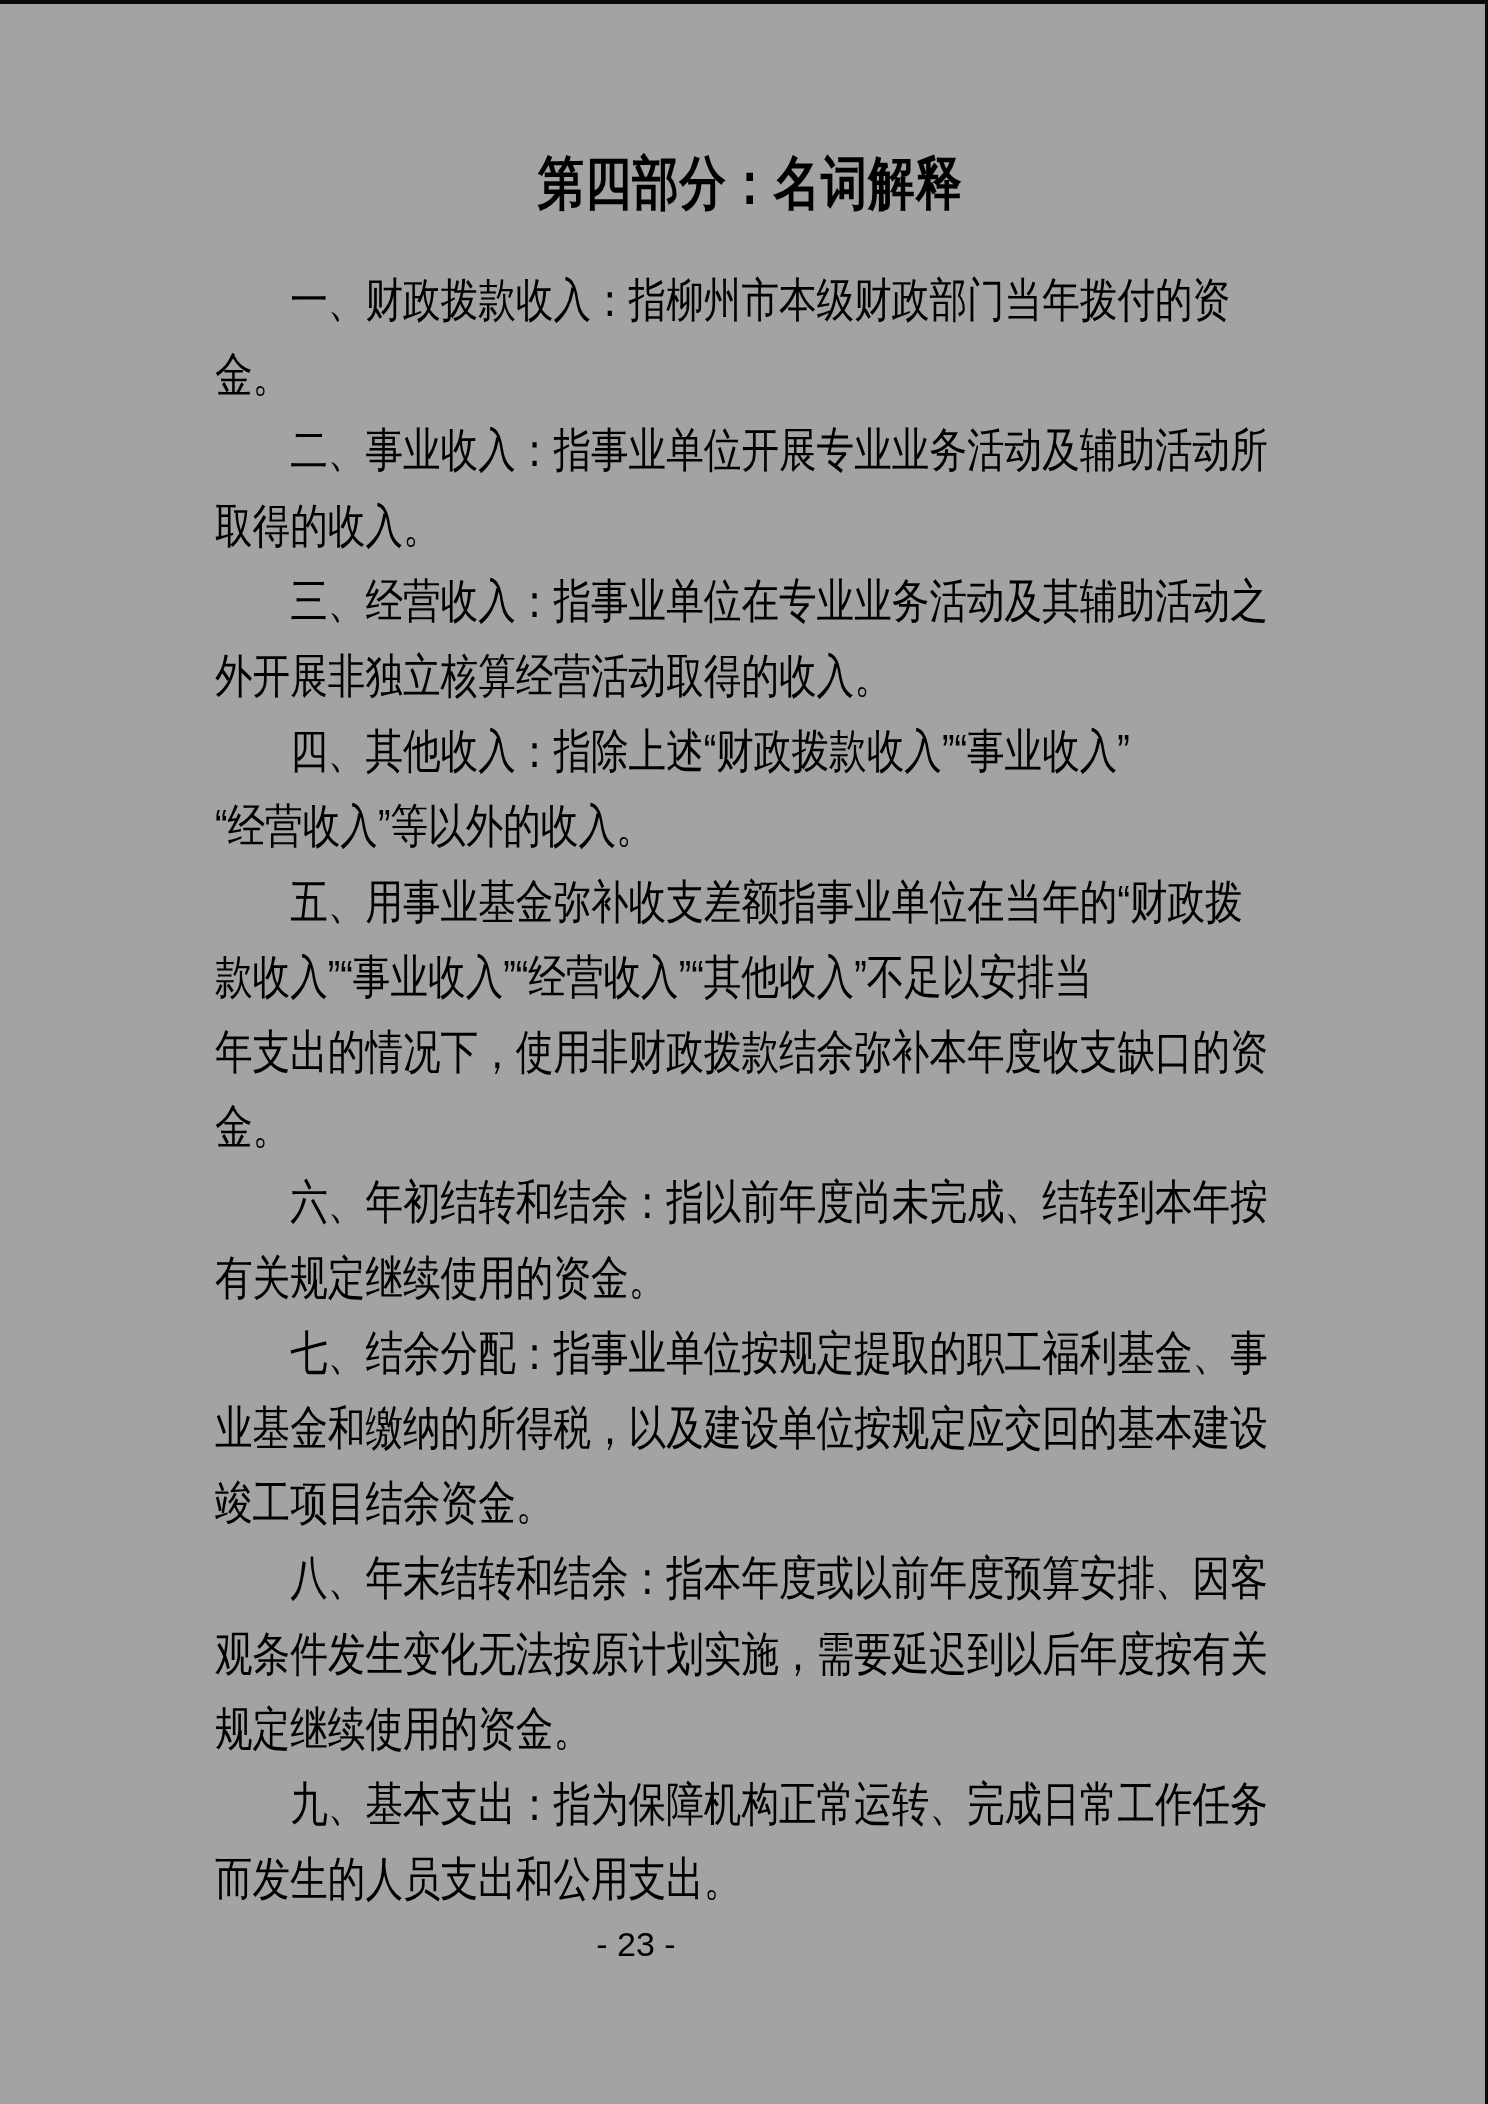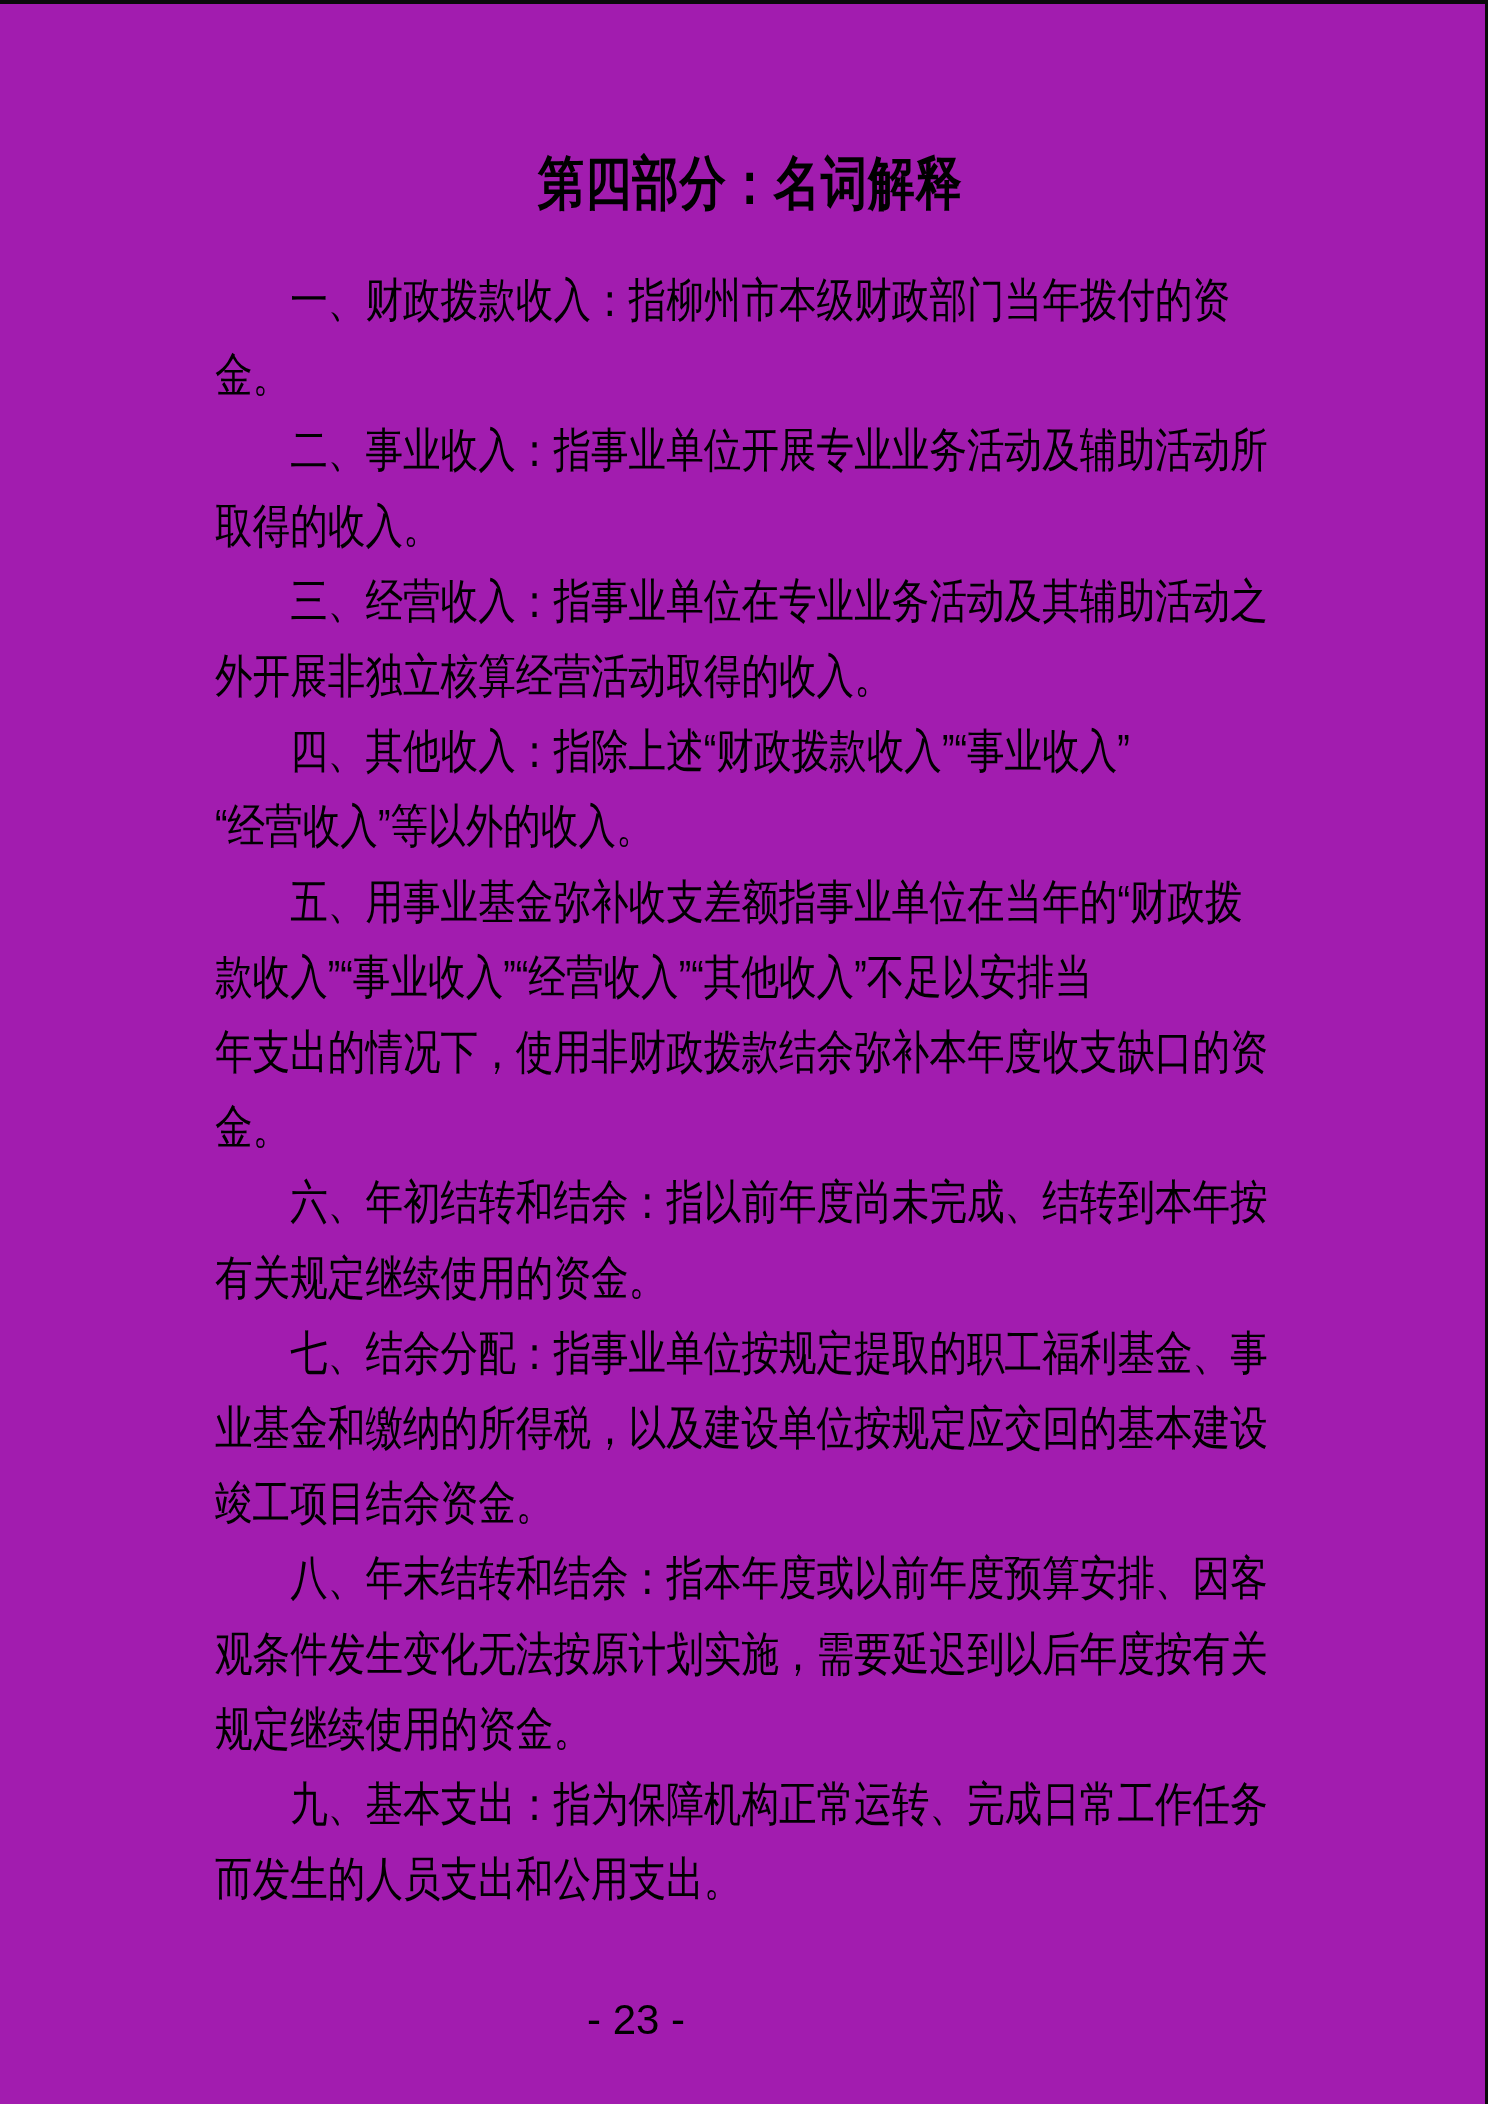--- a/index.html
+++ b/index.html
@@ -4,21 +4,21 @@
 <style>
   html, body {
     margin: 0;
     padding: 0;
     background: #ffffff;
   }
   .page {
     position: relative;
     width: 1488px;
     height: 2104px;
-    background: #a21caf;
+    background: #a3a3a3;
     overflow: hidden;
     font-family: "Liberation Sans", "DejaVu Sans", sans-serif;
     color: #000000;
   }
   
   .edge-top {
     position: absolute;
     left: 0; top: 0;
     width: 1488px; height: 4px;
     background: #0a0a0a;
@@ -57,24 +57,24 @@
     white-space: nowrap;
     text-align: left;
     letter-spacing: 0px;
   }
   .text-line.indent {
     text-indent: 2em;
   }
   .page-number {
     position: absolute;
     left: 0;
-    top: 2000px;
+    top: 1924px;
     width: 1272px;
     text-align: center;
-    font-size: 42px;
+    font-size: 34px;
     line-height: 40px;
     color: #000000;
   }
 </style>
 </head>
 <body>
 
 <div class="page">
   <div class="edge-top"></div>
   <div class="edge-right"></div>

